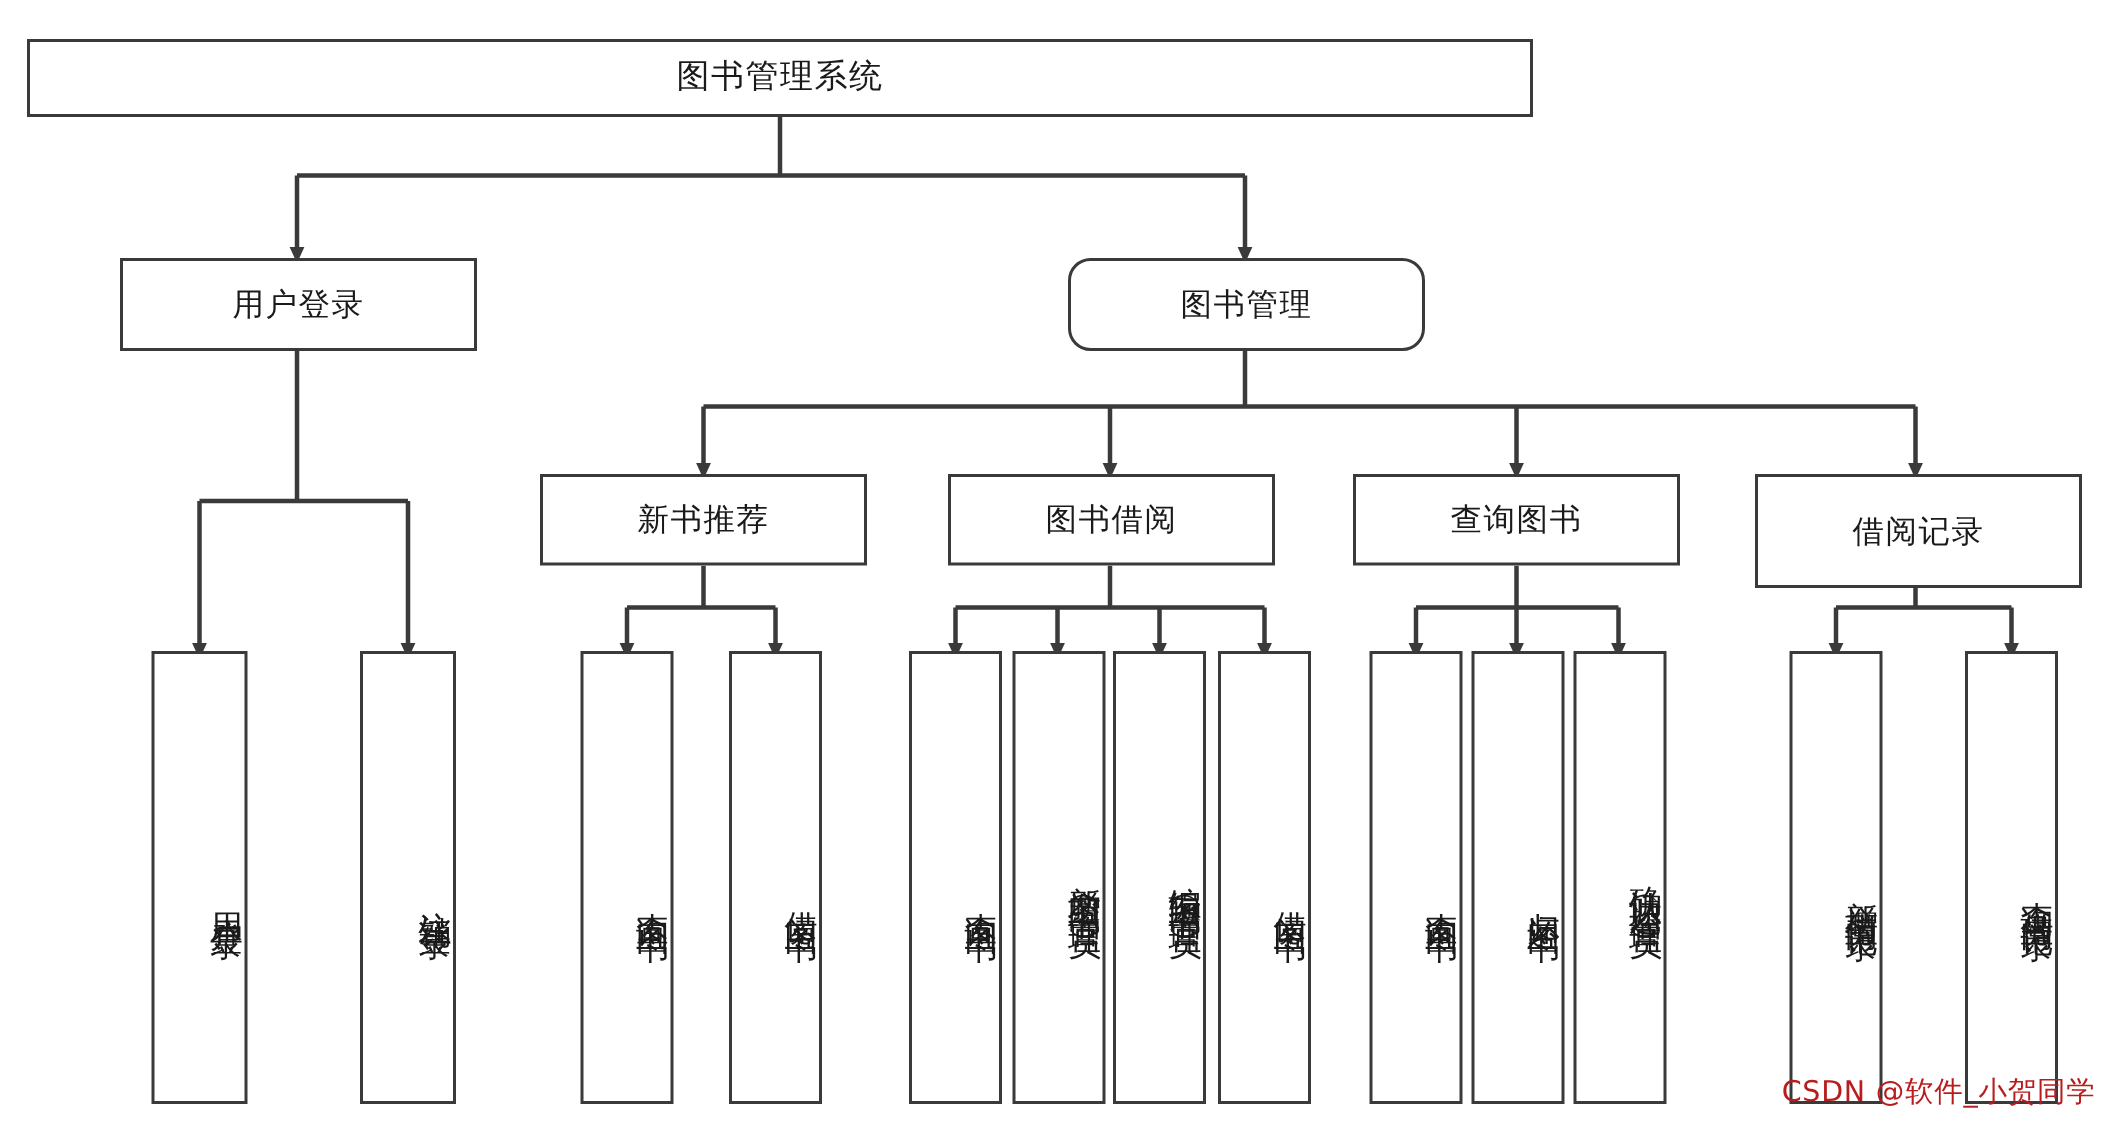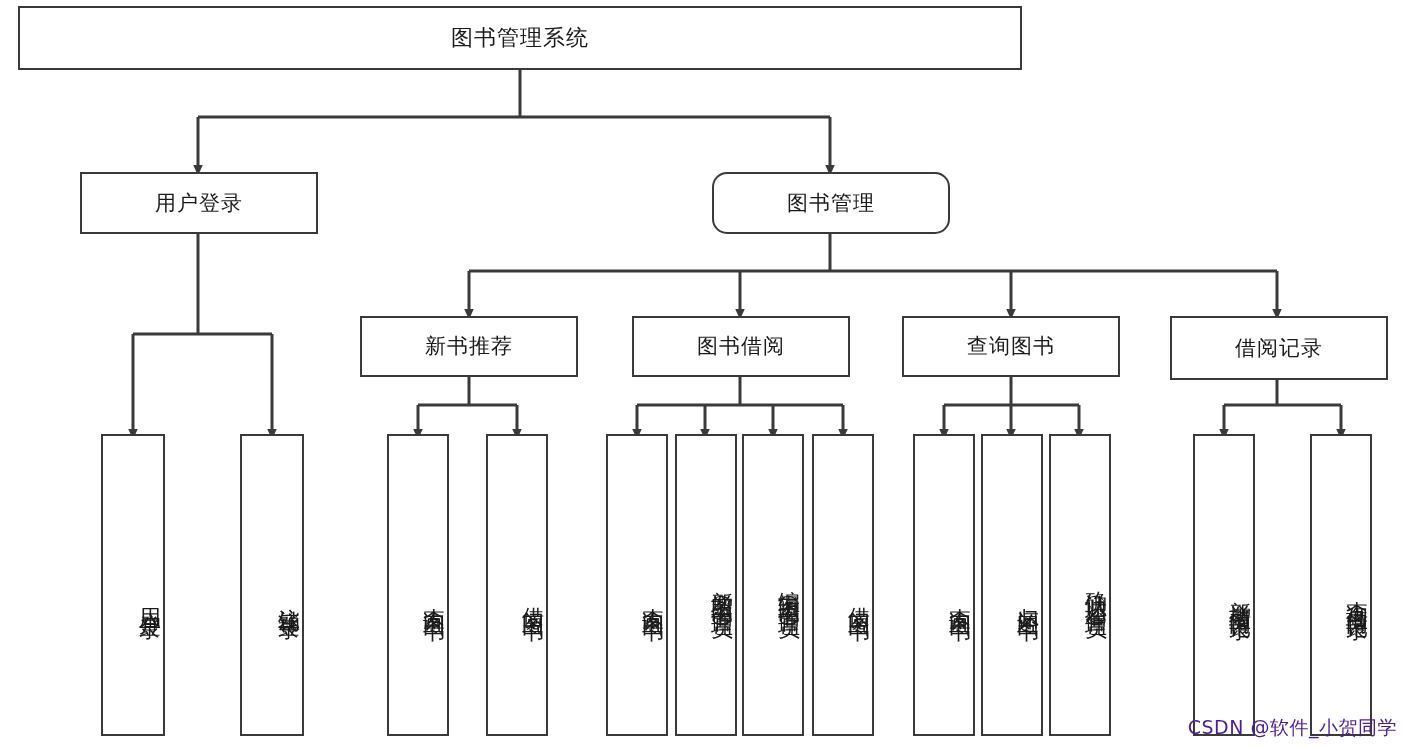--- a/index.html
+++ b/index.html
@@ -56,21 +56,21 @@
     white-space: nowrap;
   }
   #root-node {
     font-size: 22px;
   }
   .watermark {
     position: absolute;
     right: 8px;
     bottom: 6px;
     font-size: 19px;
-    color: #4c1d95;
+    color: #b91c1c;
     white-space: nowrap;
     letter-spacing: 0.5px;
   }
 </style>
 </head>
 <body>
 
 <div id="diagram">
 
   <svg class="connectors" viewBox="0 0 1405 747" xmlns="http://www.w3.org/2000/svg">
@@ -119,33 +119,33 @@
       <path d="M1011,405 L1011,430" marker-end="url(#arrow)"></path>
       <path d="M1079,405 L1079,430" marker-end="url(#arrow)"></path>
 
       <path d="M1277,377 L1277,405"></path>
       <path d="M1224,405 L1341,405"></path>
       <path d="M1224,405 L1224,430" marker-end="url(#arrow)"></path>
       <path d="M1341,405 L1341,430" marker-end="url(#arrow)"></path>
     </g>
   </svg>
 
-  <div class="node horiz" id="root-node" style="left:18px; top:6px; width:1004px; height:64px;">图书管理系统</div>
+  <div class="node horiz" id="root-node" style="left:18px; top:26px; width:1004px; height:52px;">图书管理系统</div>
 
   <div class="node horiz" style="left:80px; top:172px; width:238px; height:62px;">用户登录</div>
 
   <div class="node horiz" style="left:712px; top:172px; width:238px; height:62px;border-radius:15px;">图书管理</div>
 
   <div class="node horiz" style="left:632px; top:316px; width:218px; height:61px;">图书借阅</div>
 
   <div class="node horiz" style="left:360px; top:316px; width:218px; height:61px;">新书推荐</div>
 
   <div class="node horiz" style="left:902px; top:316px; width:218px; height:61px;">查询图书</div>
 
-  <div class="node horiz" style="left:1170px; top:316px; width:218px; height:64px;">借阅记录</div>
+  <div class="node horiz" style="left:1170px; top:316px; width:218px; height:76px;">借阅记录</div>
 
   <div class="node vert" style="left:101px; top:434px; width:64px; height:302px;">
     <span class="vlabel">用户登录</span>
   </div>
 
   <div class="node vert" style="left:240px; top:434px; width:64px; height:302px;">
     <span class="vlabel">注销登录</span>
   </div>
 
   <div class="node vert" style="left:387px; top:434px; width:62px; height:302px;">

